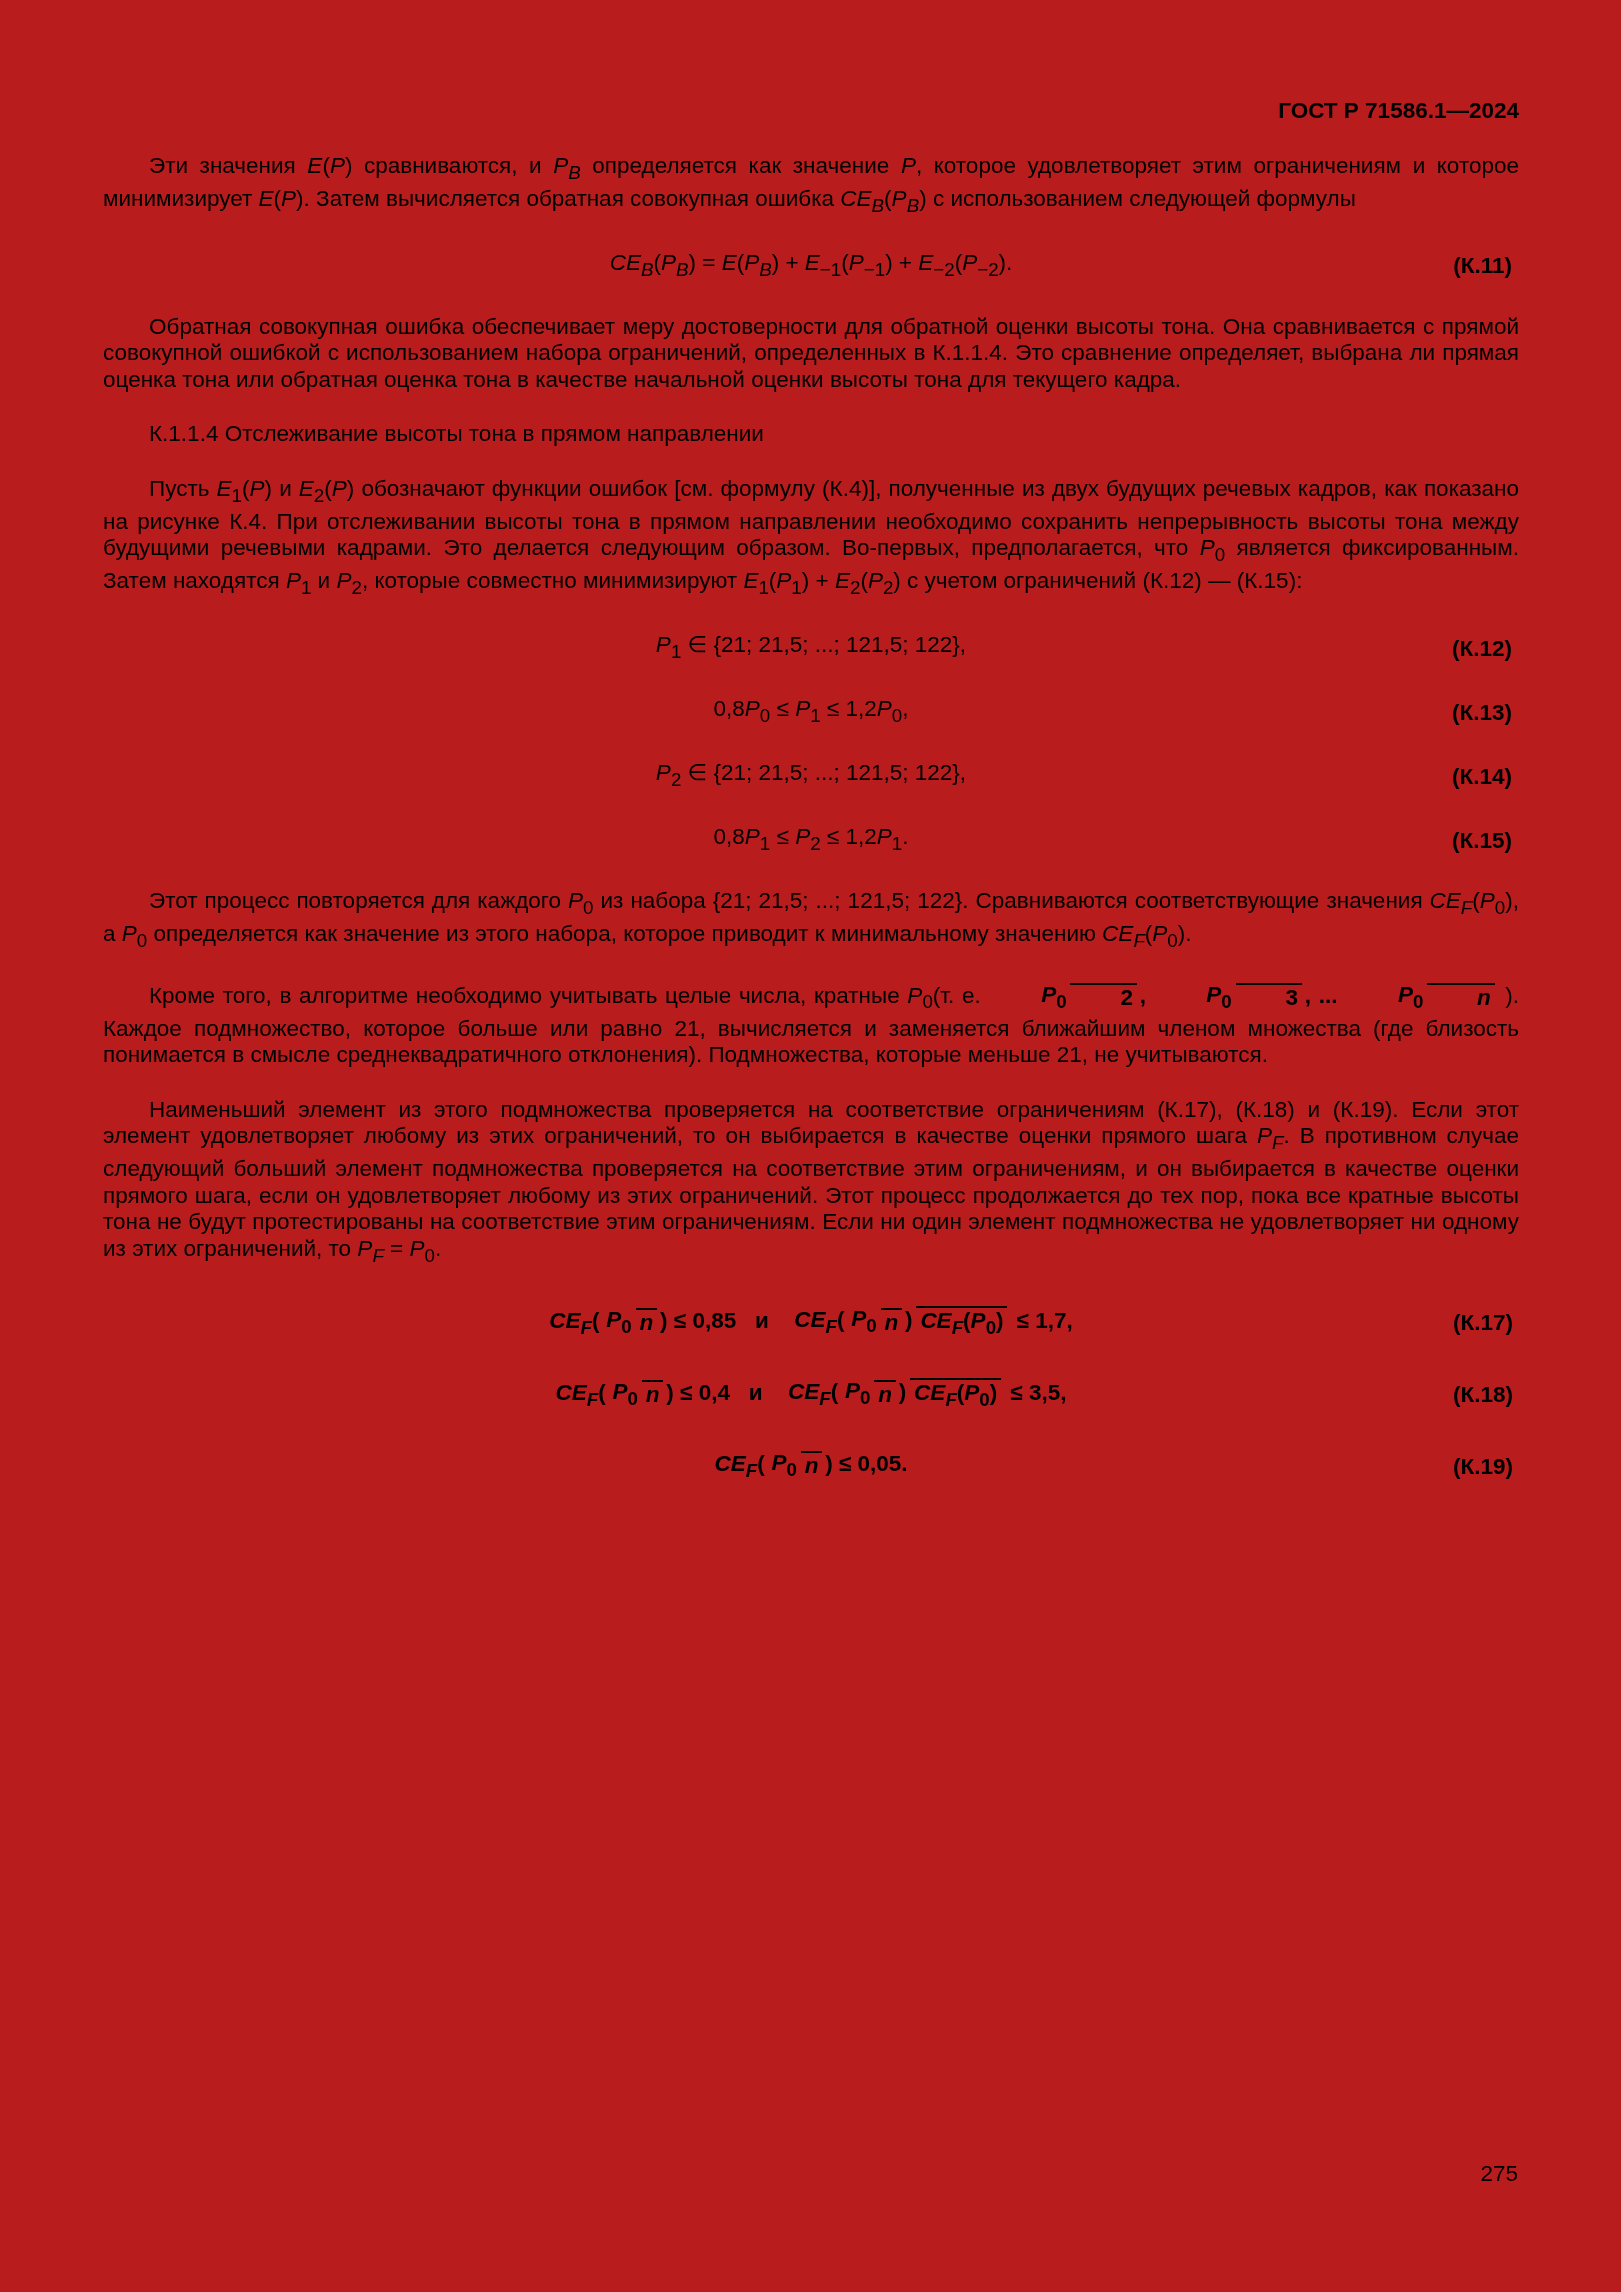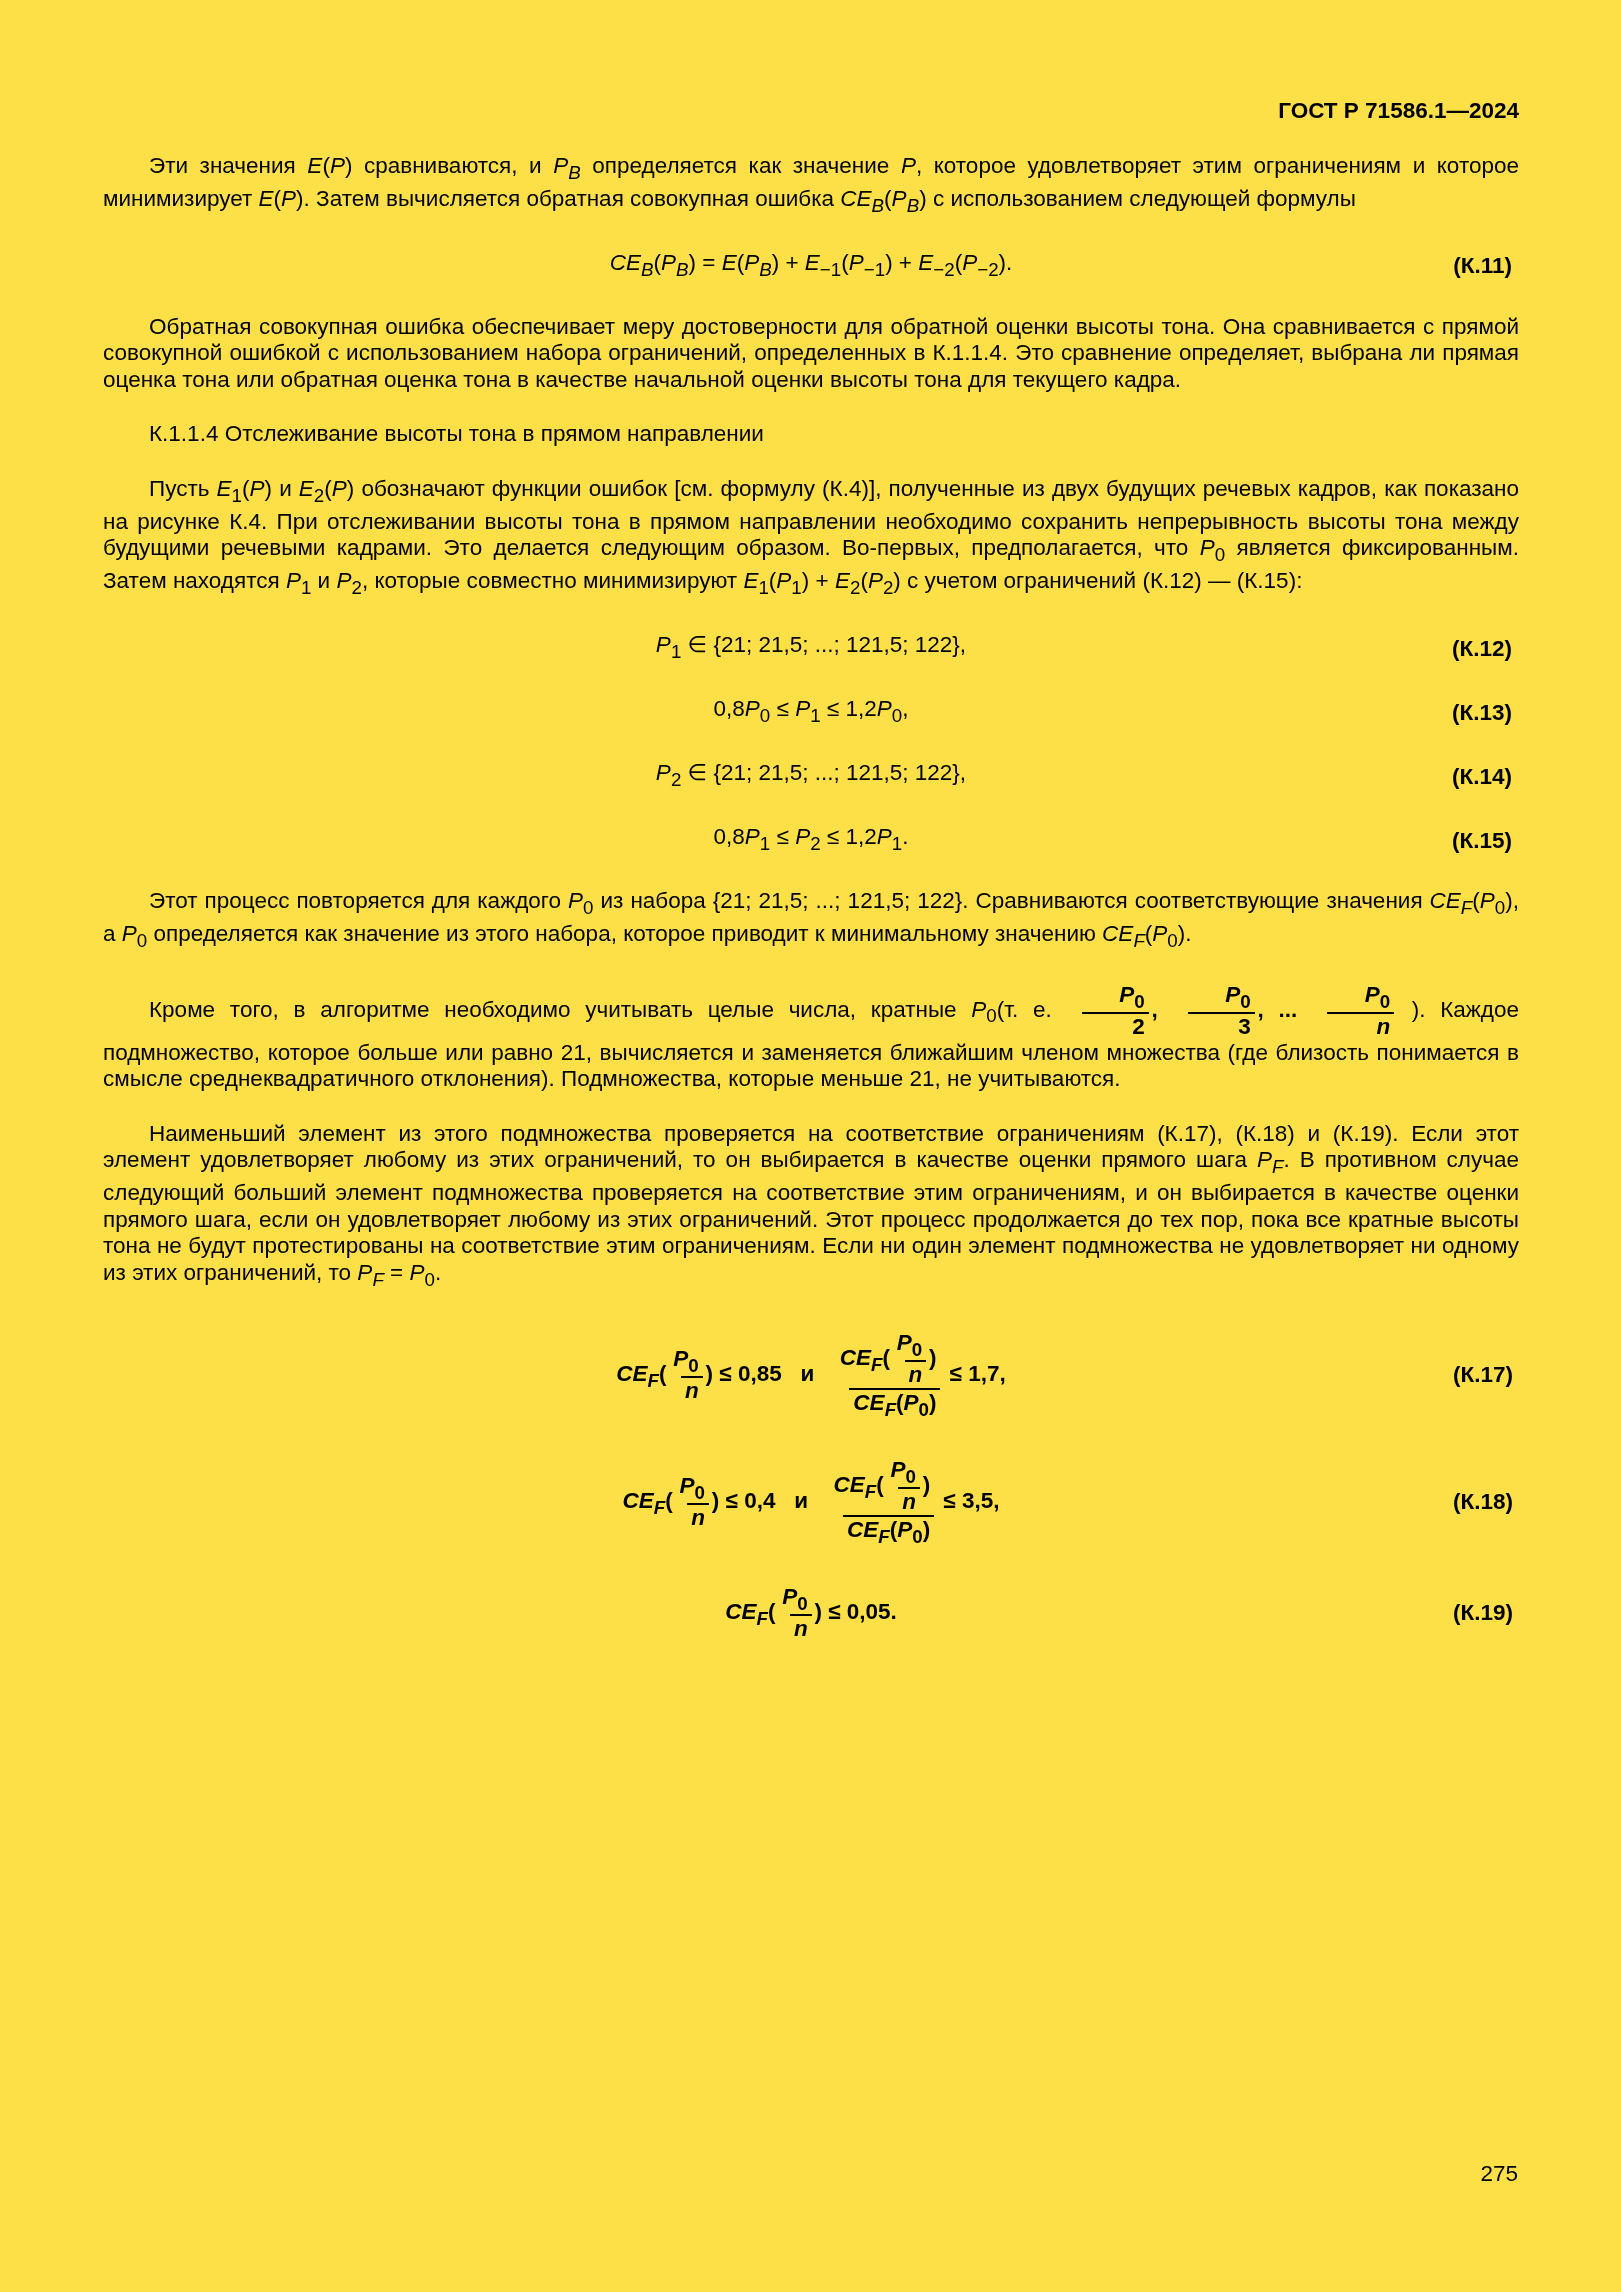--- a/index.html
+++ b/index.html
@@ -2,21 +2,21 @@
 <html lang="ru"><head>
 <meta charset="utf-8">
 <title>ГОСТ Р 71586.1—2024 — стр. 275</title>
 <style>
   * { margin: 0; padding: 0; box-sizing: border-box; }
   html, body { background: #ffffff; }
   .page {
     position: relative;
     width: 1621px;
     height: 2293px;
-    background: #fde047;
+    background: #b91c1c;
     color: #000000;
     font-family: "Liberation Sans", sans-serif;
     font-size: 22.5px;
     line-height: 26.5px;
     overflow: hidden;
   }
   .content {
     position: absolute;
     left: 103px;
     top: 98px;
@@ -43,22 +43,22 @@
   .formula .f-tag {
     position: absolute;
     right: 6px;
     top: 50%;
     transform: translateY(-50%);
     font-weight: bold;
   }
   
   frac {
     display: inline-flex;
-    flex-direction: column;
-    align-items: flex-end;
+    flex-direction: row;
+    align-items: center;
     vertical-align: middle;
     margin: 0 2.9px;
     line-height: 1.15;
   }
   frac fn, frac fd { display: block; padding: 0 3.9px; }
   frac fd { border-top: 2px solid currentColor; }
   .page-number {
     position: absolute;
     right: 103px;
     bottom: 106px;

